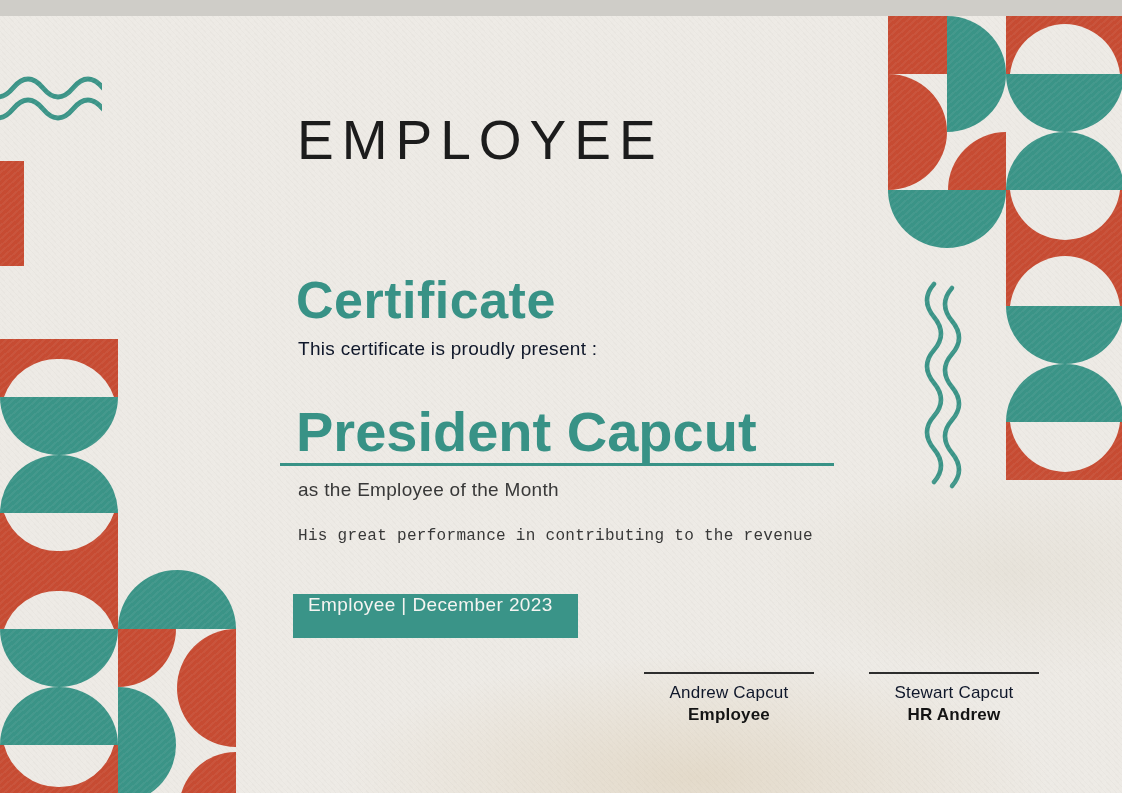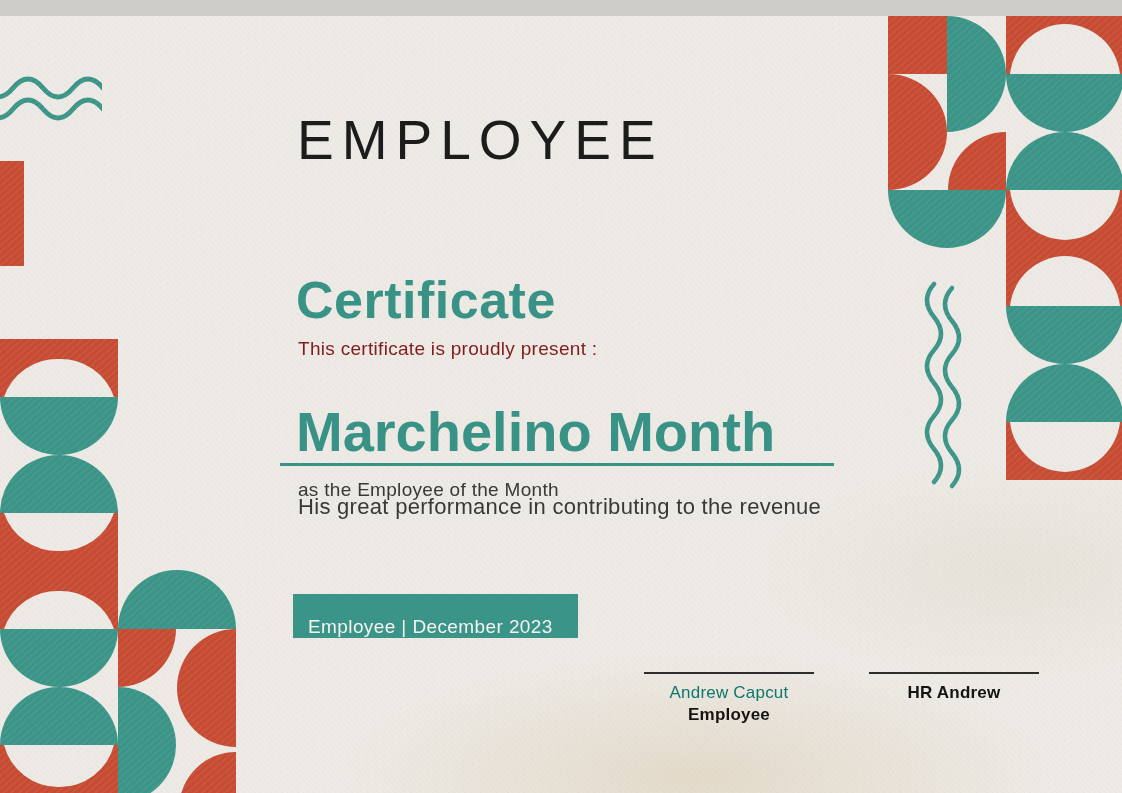--- a/index.html
+++ b/index.html
@@ -27,48 +27,48 @@
     position:absolute;left:297px;top:84px;
     font-size:55px;line-height:81px;font-weight:300;
     letter-spacing:8px;color:#1c1c1c;white-space:nowrap;
   }
   .cert-heading{
     position:absolute;left:296px;top:254px;
     font-size:52px;font-weight:bold;color:#389286;letter-spacing:0.5px;text-align:center;
   }
   .presented{
     position:absolute;left:298px;top:322px;
-    font-size:19px;color:#7f1d1d;letter-spacing:0.3px;
+    font-size:19px;color:#0f172a;letter-spacing:0.3px;
   }
   .recipient{
     position:absolute;left:296px;top:383px;
     font-size:56px;font-weight:bold;color:#389286;letter-spacing:0px;white-space:nowrap;
   }
   .name-underline{
     position:absolute;left:280px;top:447px;width:554px;height:3px;background:#389286;
   }
   .subtitle{
     position:absolute;left:298px;top:463px;
     font-size:19px;color:#383838;letter-spacing:0.3px;
   }
   .desc{
-    position:absolute;left:298px;top:476px;
-    font-size:22px;line-height:30px;color:#383838;letter-spacing:0.3px;
+    position:absolute;left:298px;top:505px;
+    font-size:16px;line-height:30px;color:#383838;letter-spacing:0.3px;font-family:Liberation Mono, monospace;
   }
   .badge{
     position:absolute;left:293px;top:578px;width:285px;height:44px;
     background:#3a9488;color:#f5f4f1;
     font-size:19px;letter-spacing:0.4px;
-    display:flex;align-items:flex-end;padding-left:15px;box-sizing:border-box;
+    display:flex;align-items:flex-start;padding-left:15px;box-sizing:border-box;
   }
   .sig{position:absolute;top:656px;width:188px;text-align:center;}
   .sig-1{left:635px;}
   .sig-2{left:860px;}
   .sig .line{width:170px;height:0;border-top:2px solid #2d2d2d;margin:0 auto 9px auto;}
-  .sig .name{font-size:17px;color:#0f766e;letter-spacing:0.2px;}
+  .sig .name{font-size:17px;color:#0f172a;letter-spacing:0.2px;}
   .sig .role{font-size:17px;font-weight:bold;color:#141414;margin-top:2px;letter-spacing:0.2px;}
 
   .tealF{fill:#3a9487;} .redF{fill:#c74b32;} .bgF{fill:#edeae5;}
   .tealS{stroke:#3a9487;fill:none;stroke-linecap:round;}
 </style>
 </head>
 <body>
 
 <div class="page">
 
@@ -137,21 +137,21 @@
   <div class="content">
 
     <div class="title">
       <span>EMPLOYEE</span><br>
     </div>
 
     <div class="cert-heading">Certificate</div>
 
     <div class="presented">This certificate is proudly present :</div>
 
-    <div class="recipient">Marchelino Month</div>
+    <div class="recipient">President Capcut</div>
 
     <div class="name-underline"></div>
 
     <div class="subtitle">as the Employee of the Month</div>
 
     <div class="desc">
       <span>His great performance in contributing to the revenue</span><br>
     </div>
 
     <div class="badge">
@@ -159,17 +159,18 @@
     </div>
 
     <div class="sig sig-1">
       <div class="line"></div>
       <div class="name">Andrew Capcut</div>
       <div class="role">Employee</div>
     </div>
 
     <div class="sig sig-2">
       <div class="line"></div>
+      <div class="name">Stewart Capcut</div>
       <div class="role">HR Andrew</div>
     </div>
 
   </div>
 </div>
 
 </body></html>

